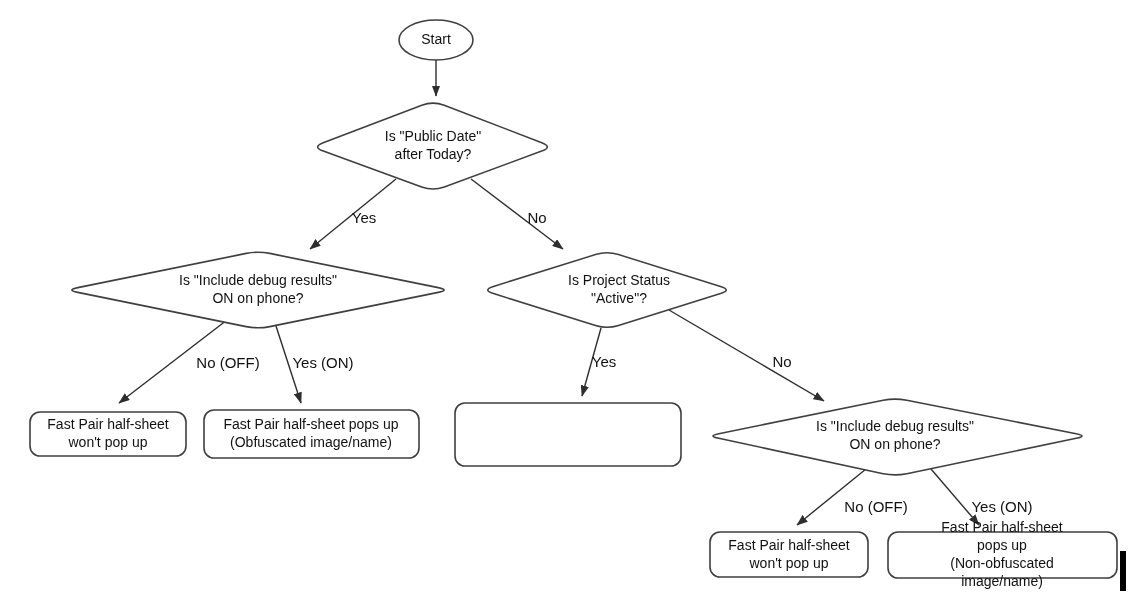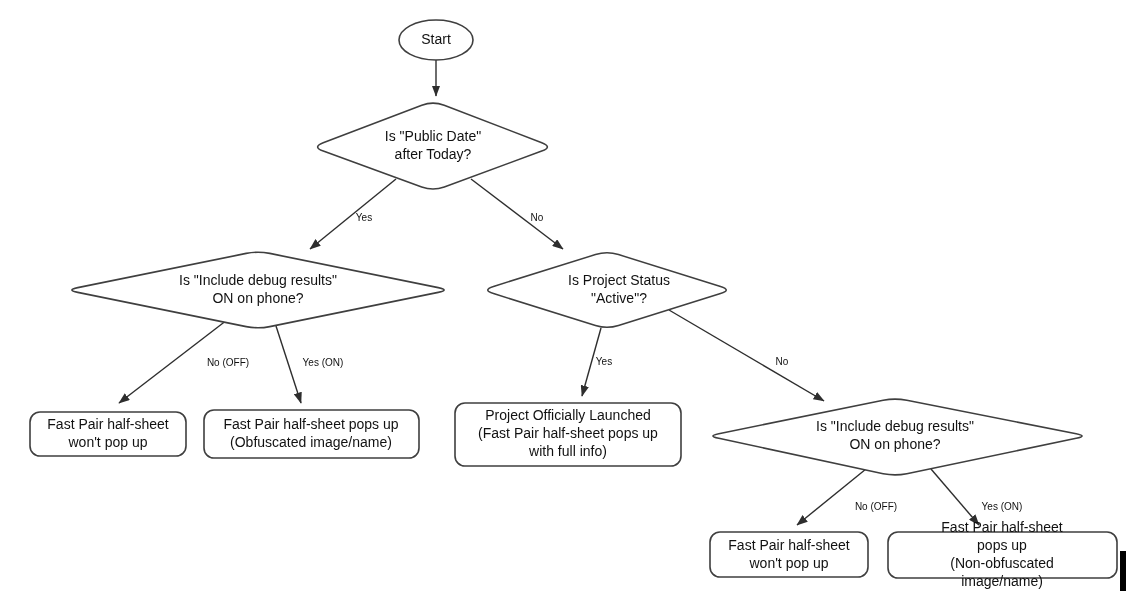--- a/index.html
+++ b/index.html
@@ -18,21 +18,21 @@
     font-size: 14px;
     line-height: 1.28;
     color: #111111;
     text-align: center;
     white-space: pre-line;
     pointer-events: none;
   }
   .elbl {
     position: absolute;
     transform: translate(-50%, -50%);
-    font-size: 10px;
+    font-size: 15px;
     color: #111111;
     white-space: nowrap;
     pointer-events: none;
   }
   .shape { fill: #ffffff; stroke: #3f3f3f; stroke-width: 1.6; }
   .edge  { stroke: #2e2e2e; stroke-width: 1.4; fill: none; }
 </style>
 </head>
 <body>
 
@@ -80,23 +80,20 @@
   <div class="lbl" style="left:258px; top:290px;">Is "Include debug results"
 ON on phone?</div>
   <div class="lbl" style="left:619px; top:290px;">Is Project Status
 "Active"?</div>
   <div class="lbl" style="left:895px; top:436px;">Is "Include debug results"
 ON on phone?</div>
   <div class="lbl" style="left:108px; top:434px;">Fast Pair half-sheet
 won't pop up</div>
   <div class="lbl" style="left:311px; top:434px;">Fast Pair half-sheet pops up
 (Obfuscated image/name)</div>
-  <div class="lbl" style="left:568px; top:434px;">Project Officially Launched
-(Fast Pair half-sheet pops up
-with full info)</div>
   <div class="lbl" style="left:789px; top:555px;">Fast Pair half-sheet
 won't pop up</div>
   <div class="lbl" style="left:1002px; top:555px;">Fast Pair half-sheet pops up
 (Non-obfuscated image/name)</div>
 
   <div class="elbl" style="left:364px; top:217px;">Yes</div>
   <div class="elbl" style="left:537px; top:217px;">No</div>
   <div class="elbl" style="left:228px; top:362px;">No (OFF)</div>
   <div class="elbl" style="left:323px; top:362px;">Yes (ON)</div>
   <div class="elbl" style="left:604px; top:361px;">Yes</div>

